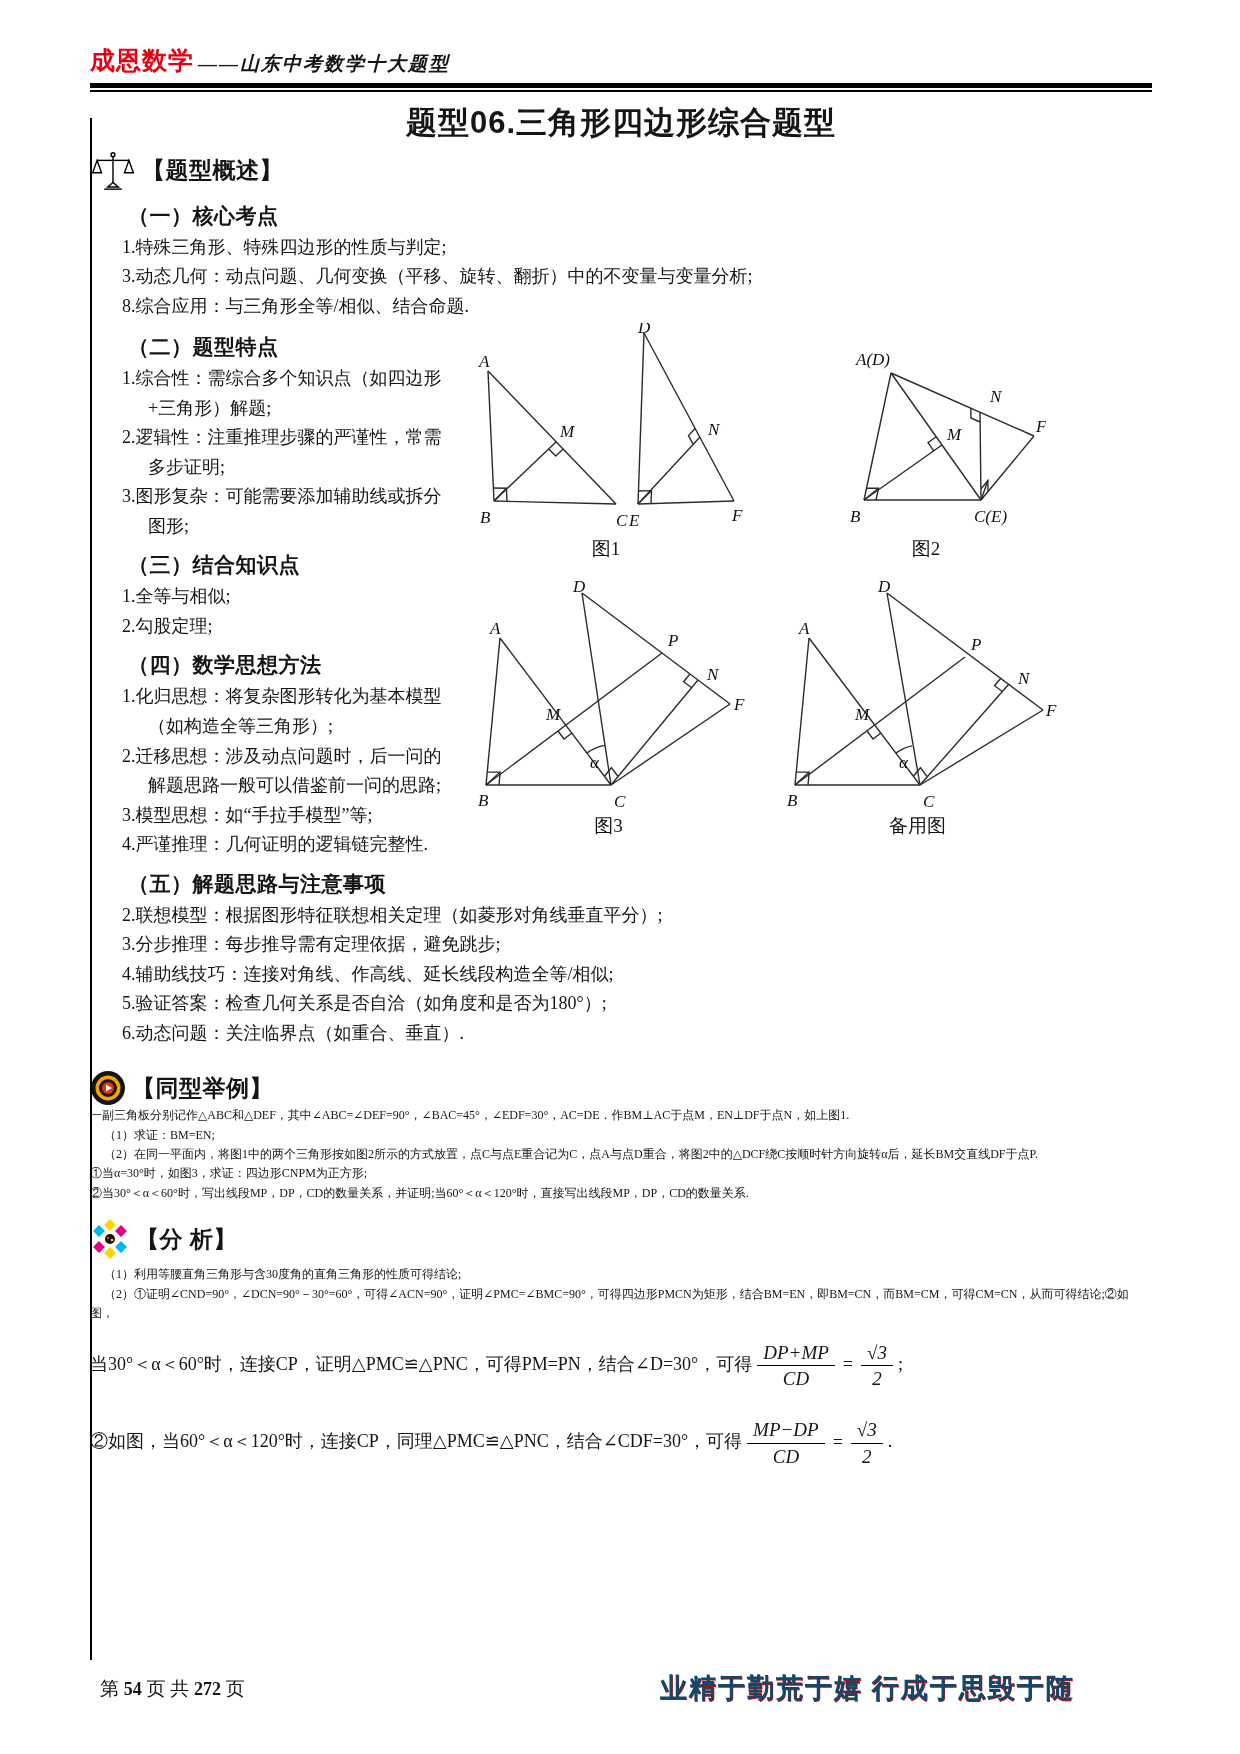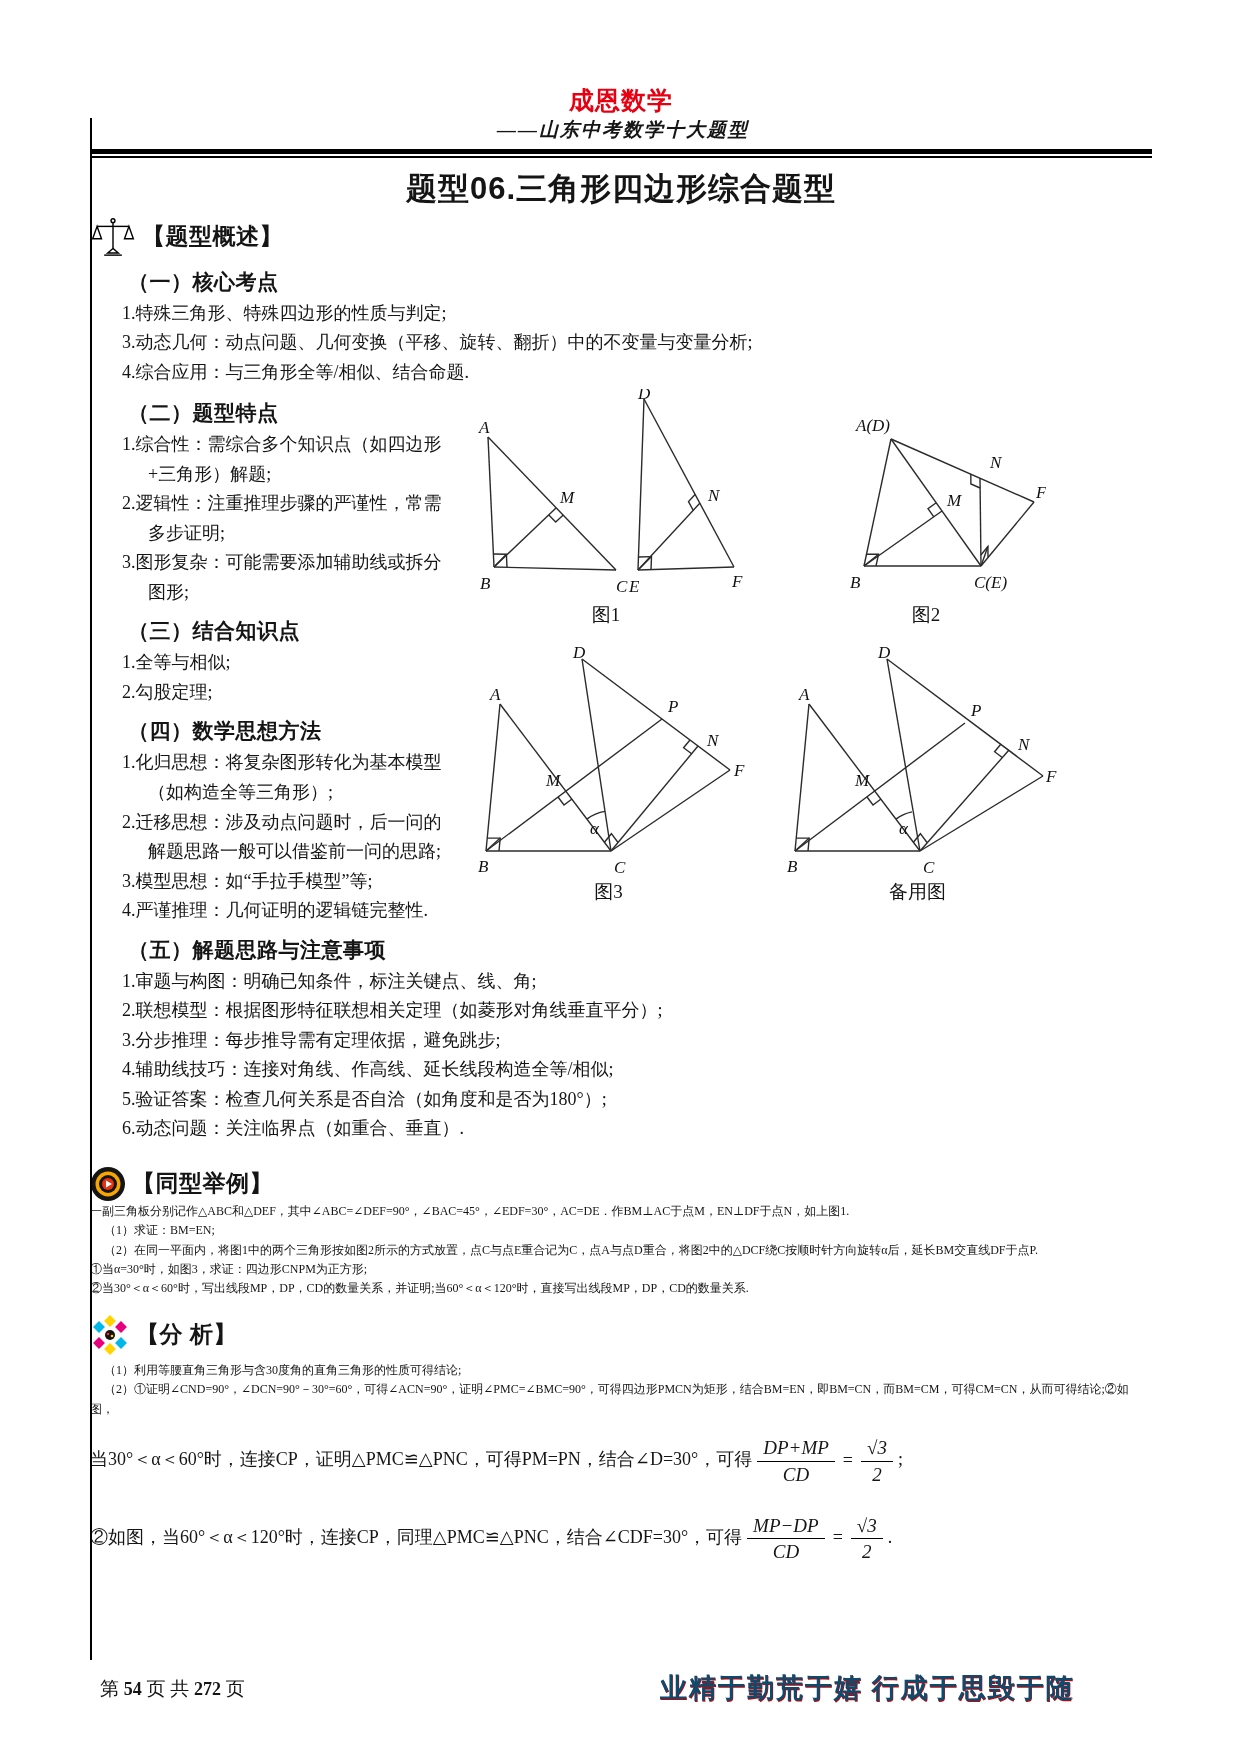--- a/index.html
+++ b/index.html
@@ -2,21 +2,21 @@
 <html><head>
 <meta charset="utf-8">
 <style>
   html,body{margin:0;padding:0;}
   body{
     width:1240px;height:1754px;background:#ffffff;position:relative;overflow:hidden;
     font-family:"Liberation Serif","DejaVu Serif",serif;color:#151515;
   }
   .content{position:absolute;left:90px;top:0;width:1062px;}
   
-  .hdr{padding-top:84px;display:flex;align-items:center;flex-direction:column;}
+  .hdr{padding-top:44px;display:flex;align-items:flex-end;}
   .brand{color:#e60012;font:bold 25px "Liberation Sans","DejaVu Sans",sans-serif;letter-spacing:1px;}
   .subtitle{font:bold italic 19px "Liberation Serif",serif;letter-spacing:2px;margin-left:4px;}
   .rule-thick{height:4.5px;background:#000;margin-top:6px;}
   .rule-thin{height:1.8px;background:#000;margin-top:2.5px;}
   .vline{position:absolute;left:90px;top:118px;width:2px;height:1542px;background:#000;}
   
   .title{font:bold 31px "Liberation Sans","DejaVu Sans",sans-serif;text-align:center;margin:10px 0 4px 0;letter-spacing:1px;}
   
   .sec-row{display:flex;align-items:center;margin-top:6px;}
   .sec-head{font:bold 23px "Liberation Sans","DejaVu Sans",sans-serif;margin-left:6px;letter-spacing:0.5px;text-align:right;}
@@ -76,21 +76,21 @@
       <path d="M44 11 L39 25 L49 25 Z"></path>
       <path d="M26 36 L20 41 L32 41 Z"></path>
       <line x1="16" y1="43.5" x2="36" y2="43.5"></line>
     </svg>
     <span class="sec-head">【题型概述】</span>
   </div>
 
   <div class="sub-head">（一）核心考点</div>
   <div class="item">1.特殊三角形、特殊四边形的性质与判定;</div>
   <div class="item">3.动态几何：动点问题、几何变换（平移、旋转、翻折）中的不变量与变量分析;</div>
-  <div class="item">4.综合应用：与三角形全等/相似、结合命题.</div>
+  <div class="item">8.综合应用：与三角形全等/相似、结合命题.</div>
 
   <div class="cols">
     <div class="col-left">
       <div class="sub-head">（二）题型特点</div>
       <div class="item">1.综合性：需综合多个知识点（如四边形+三角形）解题;</div>
       <div class="item">2.逻辑性：注重推理步骤的严谨性，常需多步证明;</div>
       <div class="item">3.图形复杂：可能需要添加辅助线或拆分图形;</div>
 
       <div class="sub-head">（三）结合知识点</div>
       <div class="item">1.全等与相似;</div>
@@ -217,21 +217,20 @@
             <text x="271" y="136">F</text>
             <text x="124" y="188">α</text>
           </svg>
           <div class="figcap">备用图</div>
         </div>
       </div>
     </div>
   </div>
 
   <div class="sub-head">（五）解题思路与注意事项</div>
-  <div class="item">1.审题与构图：明确已知条件，标注关键点、线、角;</div>
   <div class="item">2.联想模型：根据图形特征联想相关定理（如菱形对角线垂直平分）;</div>
   <div class="item">3.分步推理：每步推导需有定理依据，避免跳步;</div>
   <div class="item">4.辅助线技巧：连接对角线、作高线、延长线段构造全等/相似;</div>
   <div class="item">5.验证答案：检查几何关系是否自洽（如角度和是否为180°）;</div>
   <div class="item">6.动态问题：关注临界点（如重合、垂直）.</div>
 
   <div class="sec-row" style="margin-top:22px;">
     <svg class="hicon" width="36" height="36" viewBox="0 0 36 36">
       <circle cx="18" cy="18" r="17" fill="#141414"></circle>
       <circle cx="18" cy="18" r="12.5" fill="#f7a500"></circle>

